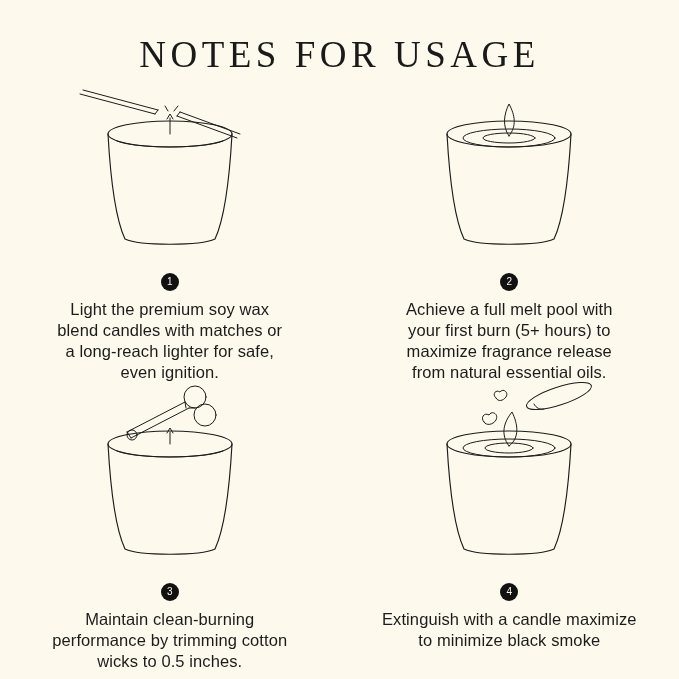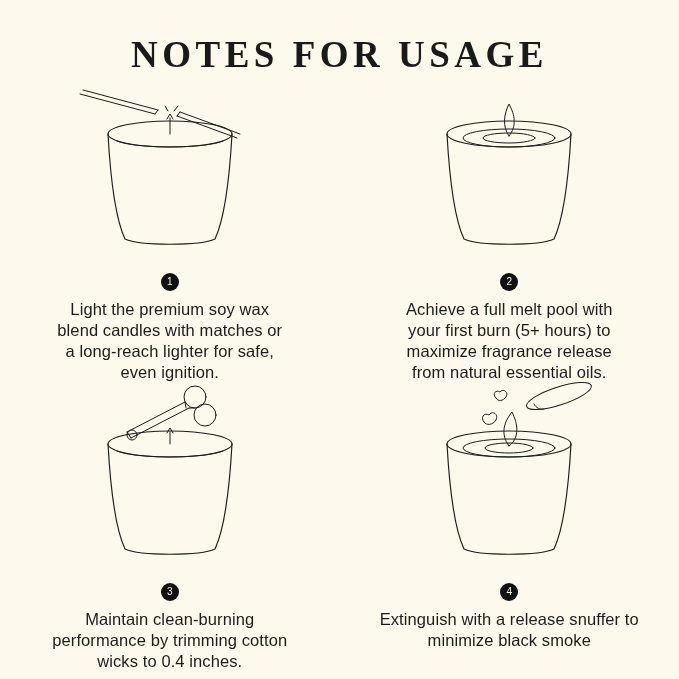--- a/index.html
+++ b/index.html
@@ -20,21 +20,21 @@
     background: #fdf9ec;
     box-sizing: border-box;
   }
   .title {
     text-align: center;
     font-family: "Liberation Serif", serif;
     font-size: 37px;
     letter-spacing: 4.5px;
     color: #1a1a1a;
     padding-top: 33px;
-    font-weight: 700;
+    font-weight: 400;
     white-space: nowrap;
   }
   .grid {
     position: absolute;
     top: 92px;
     left: 0;
     width: 679px;
     display: flex;
     flex-wrap: wrap;
   }
@@ -160,38 +160,38 @@
           <path class="thin" d="M86 56 L144 26"></path>
           <path class="thin" d="M82 50 L86 56"></path>
           <circle class="thin" cx="150" cy="15" r="11"></circle>
           <circle class="thin" cx="160" cy="33" r="11"></circle>
           <path class="thin" d="M140 20 L141 26"></path>
           <path class="thin" d="M144 26 L150 26"></path>
           <circle class="thin" cx="87" cy="53" r="5"></circle>
         </svg>
       </div>
       <div class="badge">3</div>
-      <div class="caption">Maintain clean-burning performance by trimming cotton wicks to 0.4 inches.</div>
+      <div class="caption">Maintain clean-burning performance by trimming cotton wicks to 0.5 inches.</div>
     </div>
 
     <div class="cell c4">
       <div class="art">
         <svg width="250" height="195" viewBox="0 0 250 195">
           <ellipse class="lineart" cx="125" cy="62" rx="62" ry="13"></ellipse>
           <path class="lineart" d="M63 62 C66 116 72 150 80 167 C95 174 155 174 170 167 C178 150 184 116 187 62"></path>
           <ellipse class="thin" cx="125" cy="66" rx="46" ry="9"></ellipse>
           <ellipse class="thin" cx="125" cy="66" rx="24" ry="5"></ellipse>
 
           <path class="thin" d="M125 64 C116 52 120 40 128 30 C134 42 136 56 125 64"></path>
 
           <path class="thin" d="M100 40 C96 36 100 30 105 33 C108 28 115 32 112 38 C109 43 102 44 100 40 Z"></path>
           <path class="thin" d="M112 16 C108 13 111 7 116 10 C119 6 125 10 122 15 C119 19 114 20 112 16 Z"></path>
 
           <ellipse class="thin" cx="175" cy="14" rx="34" ry="9" transform="rotate(-18 175 14)"></ellipse>
           <path class="thin" d="M150 22 C152 26 156 28 160 27"></path>
         </svg>
       </div>
       <div class="badge">4</div>
-      <div class="caption">Extinguish with a release snuffer to minimize black smoke</div>
+      <div class="caption">Extinguish with a candle maximize to minimize black smoke</div>
     </div>
 
   </div>
 </div>
 
 </body></html>

